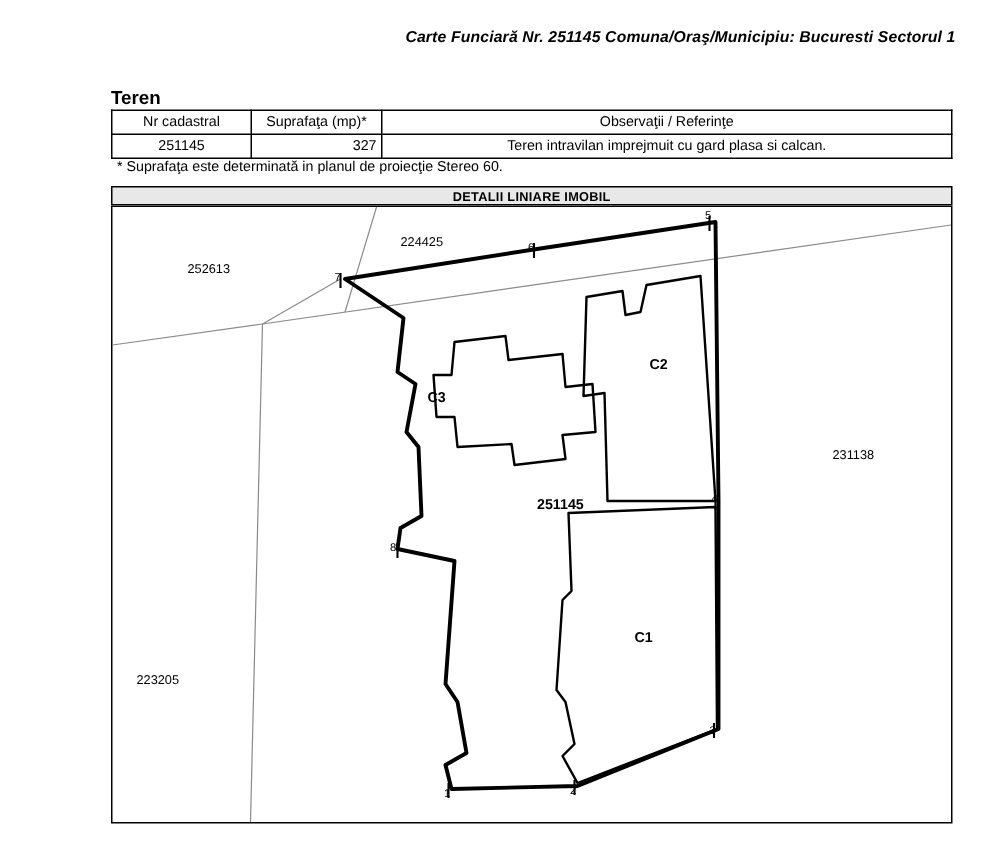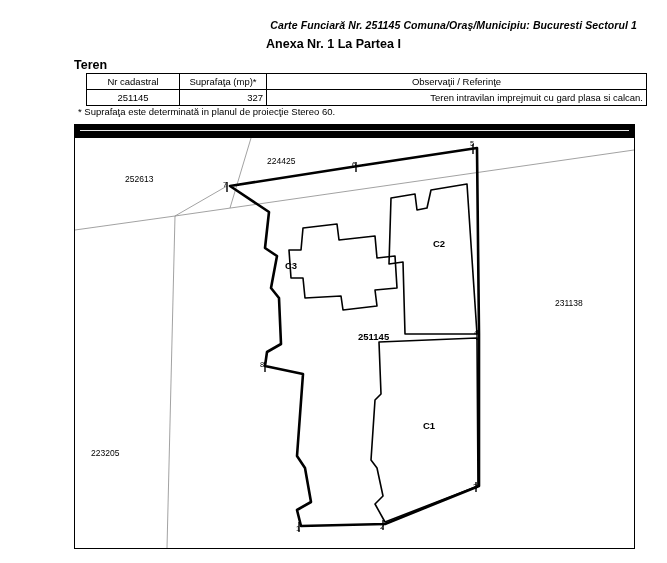--- a/index.html
+++ b/index.html
@@ -48,52 +48,51 @@
     font-weight: bold;
     font-size: 12.5px;
   }
   table.teren-table {
     position: absolute;
     top: 73px;
     left: 74px;
     width: 561px;
     border-collapse: collapse;
     font-size: 9.5px;
-    margin-left: 12px;
   }
   table.teren-table th,
   table.teren-table td {
     border: 1px solid #000000;
     padding: 1px 3px;
     font-weight: normal;
     height: 13px;
     line-height: 12px;
   }
   table.teren-table th {
     text-align: center;
     font-size: 9.5px;
   }
   .col-nr { width: 86px; text-align: center; }
   .col-supr { width: 80px; text-align: right; }
-  .col-obs { text-align: right; padding-left: 4px; }
+  .col-obs { text-align: center; padding-left: 4px; }
   .th-obs { text-align: center !important; }
   .note {
     position: absolute;
     top: 106px;
     left: 78px;
     font-size: 9.5px;
   }
   .detalii-bar {
     position: absolute;
     top: 124px;
     left: 74px;
     width: 561px;
     height: 13px;
     background: #e8e8e8;
-    border: 6px solid #000000;
+    border: 1px solid #000000;
     box-sizing: border-box;
     text-align: center;
     font-size: 8.5px;
     font-weight: bold;
     line-height: 12px;
     letter-spacing: 0.2px;
   }
   .map-frame {
     position: absolute;
     top: 137px;
@@ -124,21 +123,20 @@
     color: #000000;
   }
 </style>
 </head>
 <body>
 
 <div class="page">
 
   <div class="header-line">Carte Funciară Nr. 251145 Comuna/Oraş/Municipiu: Bucuresti Sectorul 1</div>
 
-  <div class="anexa-title">Anexa Nr. 1 La Partea I</div>
 
   <div class="teren-title">Teren</div>
 
   <table class="teren-table">
     <thead>
       <tr>
         <th class="col-nr">Nr cadastral</th>
         <th class="col-supr">Suprafaţa (mp)*</th>
         <th class="col-obs th-obs">Observaţii / Referinţe</th>
       </tr>

